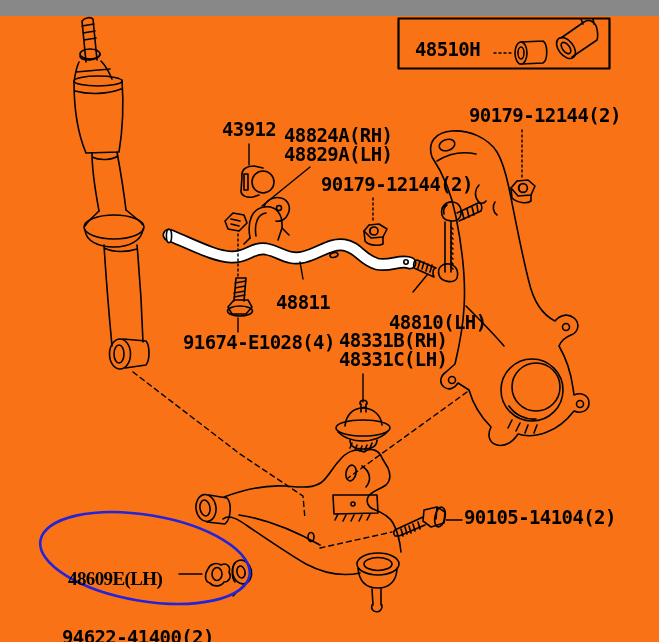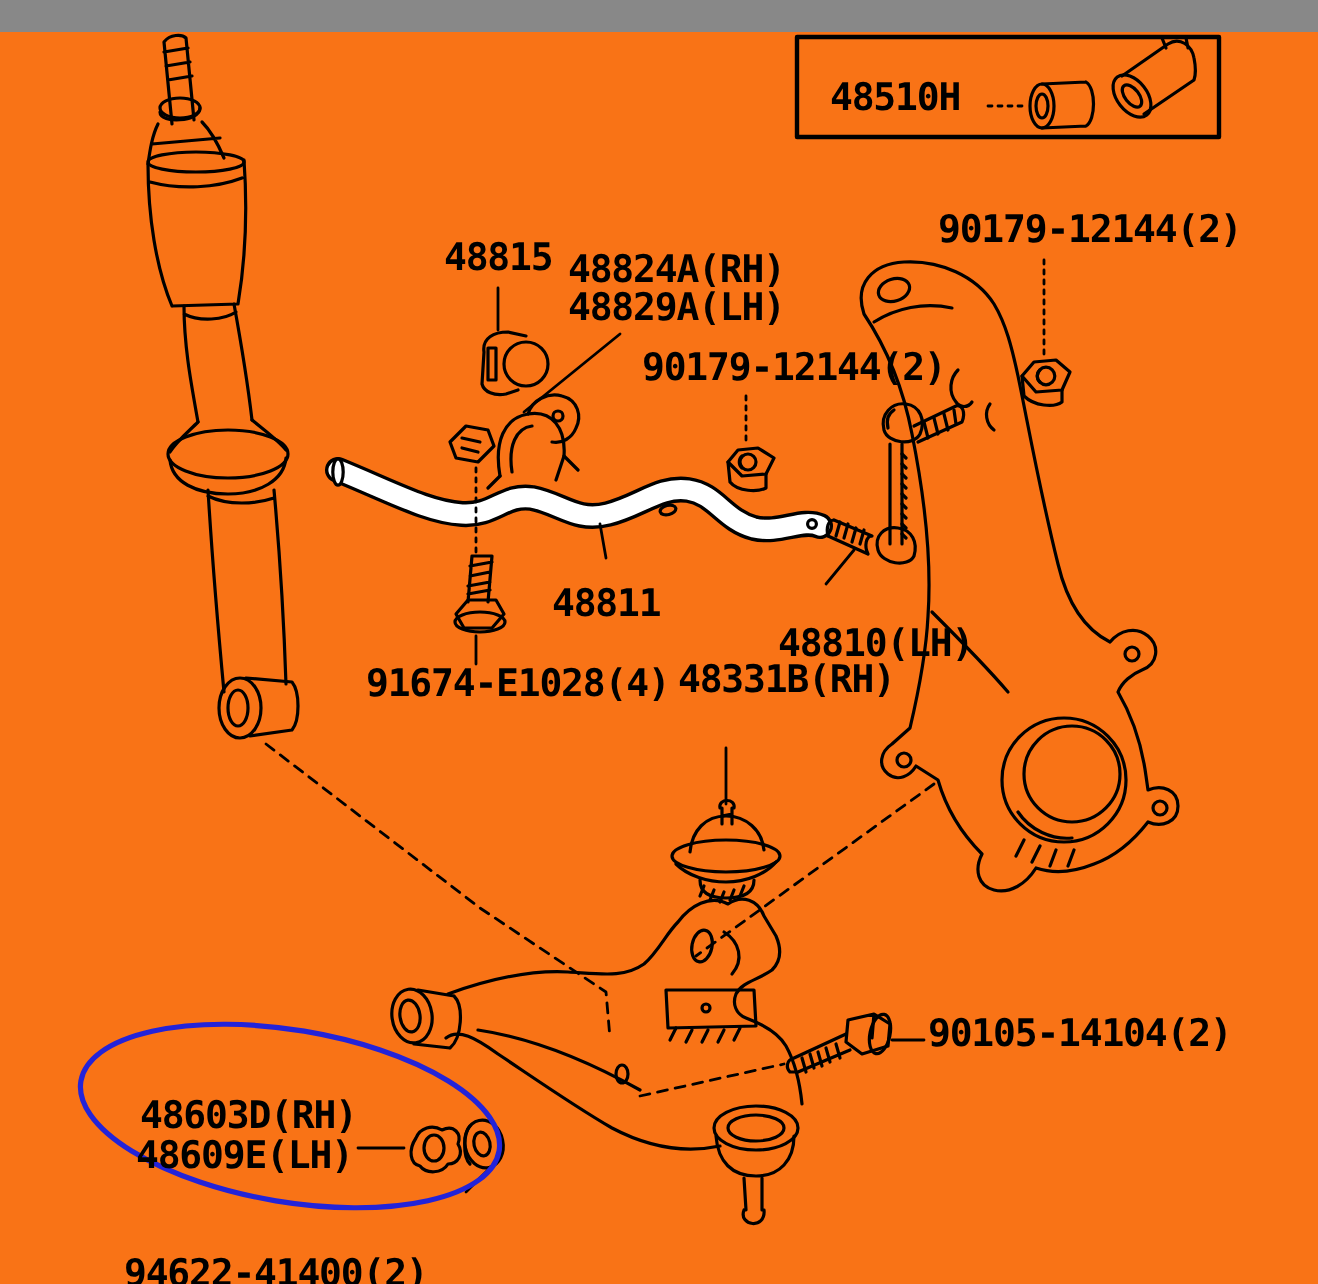--- a/index.html
+++ b/index.html
@@ -202,26 +202,26 @@
       <path d="M467,376 L348,462"></path>
       <path d="M320,532 L392,516"></path>
     </g>
 
     <ellipse cx="145" cy="542" rx="106" ry="43" transform="rotate(9.5 145 542)" stroke="#2323d9" stroke-width="2.6"></ellipse>
   </g>
 </svg>
 
   <div class="lbl" style="left:415px;top:24px;">48510H</div>
   <div class="lbl" style="left:469px;top:90px;">90179-12144(2)</div>
-  <div class="lbl" style="left:222px;top:104px;">48815</div>
+  <div class="lbl" style="left:222px;top:104px;">43912</div>
   <div class="lbl" style="left:284px;top:110px;text-align:right;">48824A(RH)</div>
   <div class="lbl" style="left:284px;top:129px;">48829A(LH)</div>
   <div class="lbl" style="left:321px;top:159px;">90179-12144(2)</div>
   <div class="lbl" style="left:276px;top:277px;">48811</div>
   <div class="lbl" style="left:389px;top:297px;">48810(LH)</div>
   <div class="lbl" style="left:183px;top:317px;">91674-E1028(4)</div>
   <div class="lbl" style="left:339px;top:315px;">48331B(RH)</div>
+  <div class="lbl" style="left:339px;top:334px;">48331C(LH)</div>
   <div class="lbl" style="left:464px;top:492px;">90105-14104(2)</div>
-  <div class="lbl" style="left:70px;top:533px;">48603D(RH)</div>
-  <div class="lbl" style="left:68px;top:553px;">48609E(LH)</div>
+  <div class="lbl" style="left:68px;top:553px;font-family:Liberation Serif, serif;">48609E(LH)</div>
   <div class="lbl" style="left:62px;top:612px;">94622-41400(2)</div>
 
 </div>
 
 </body></html>

